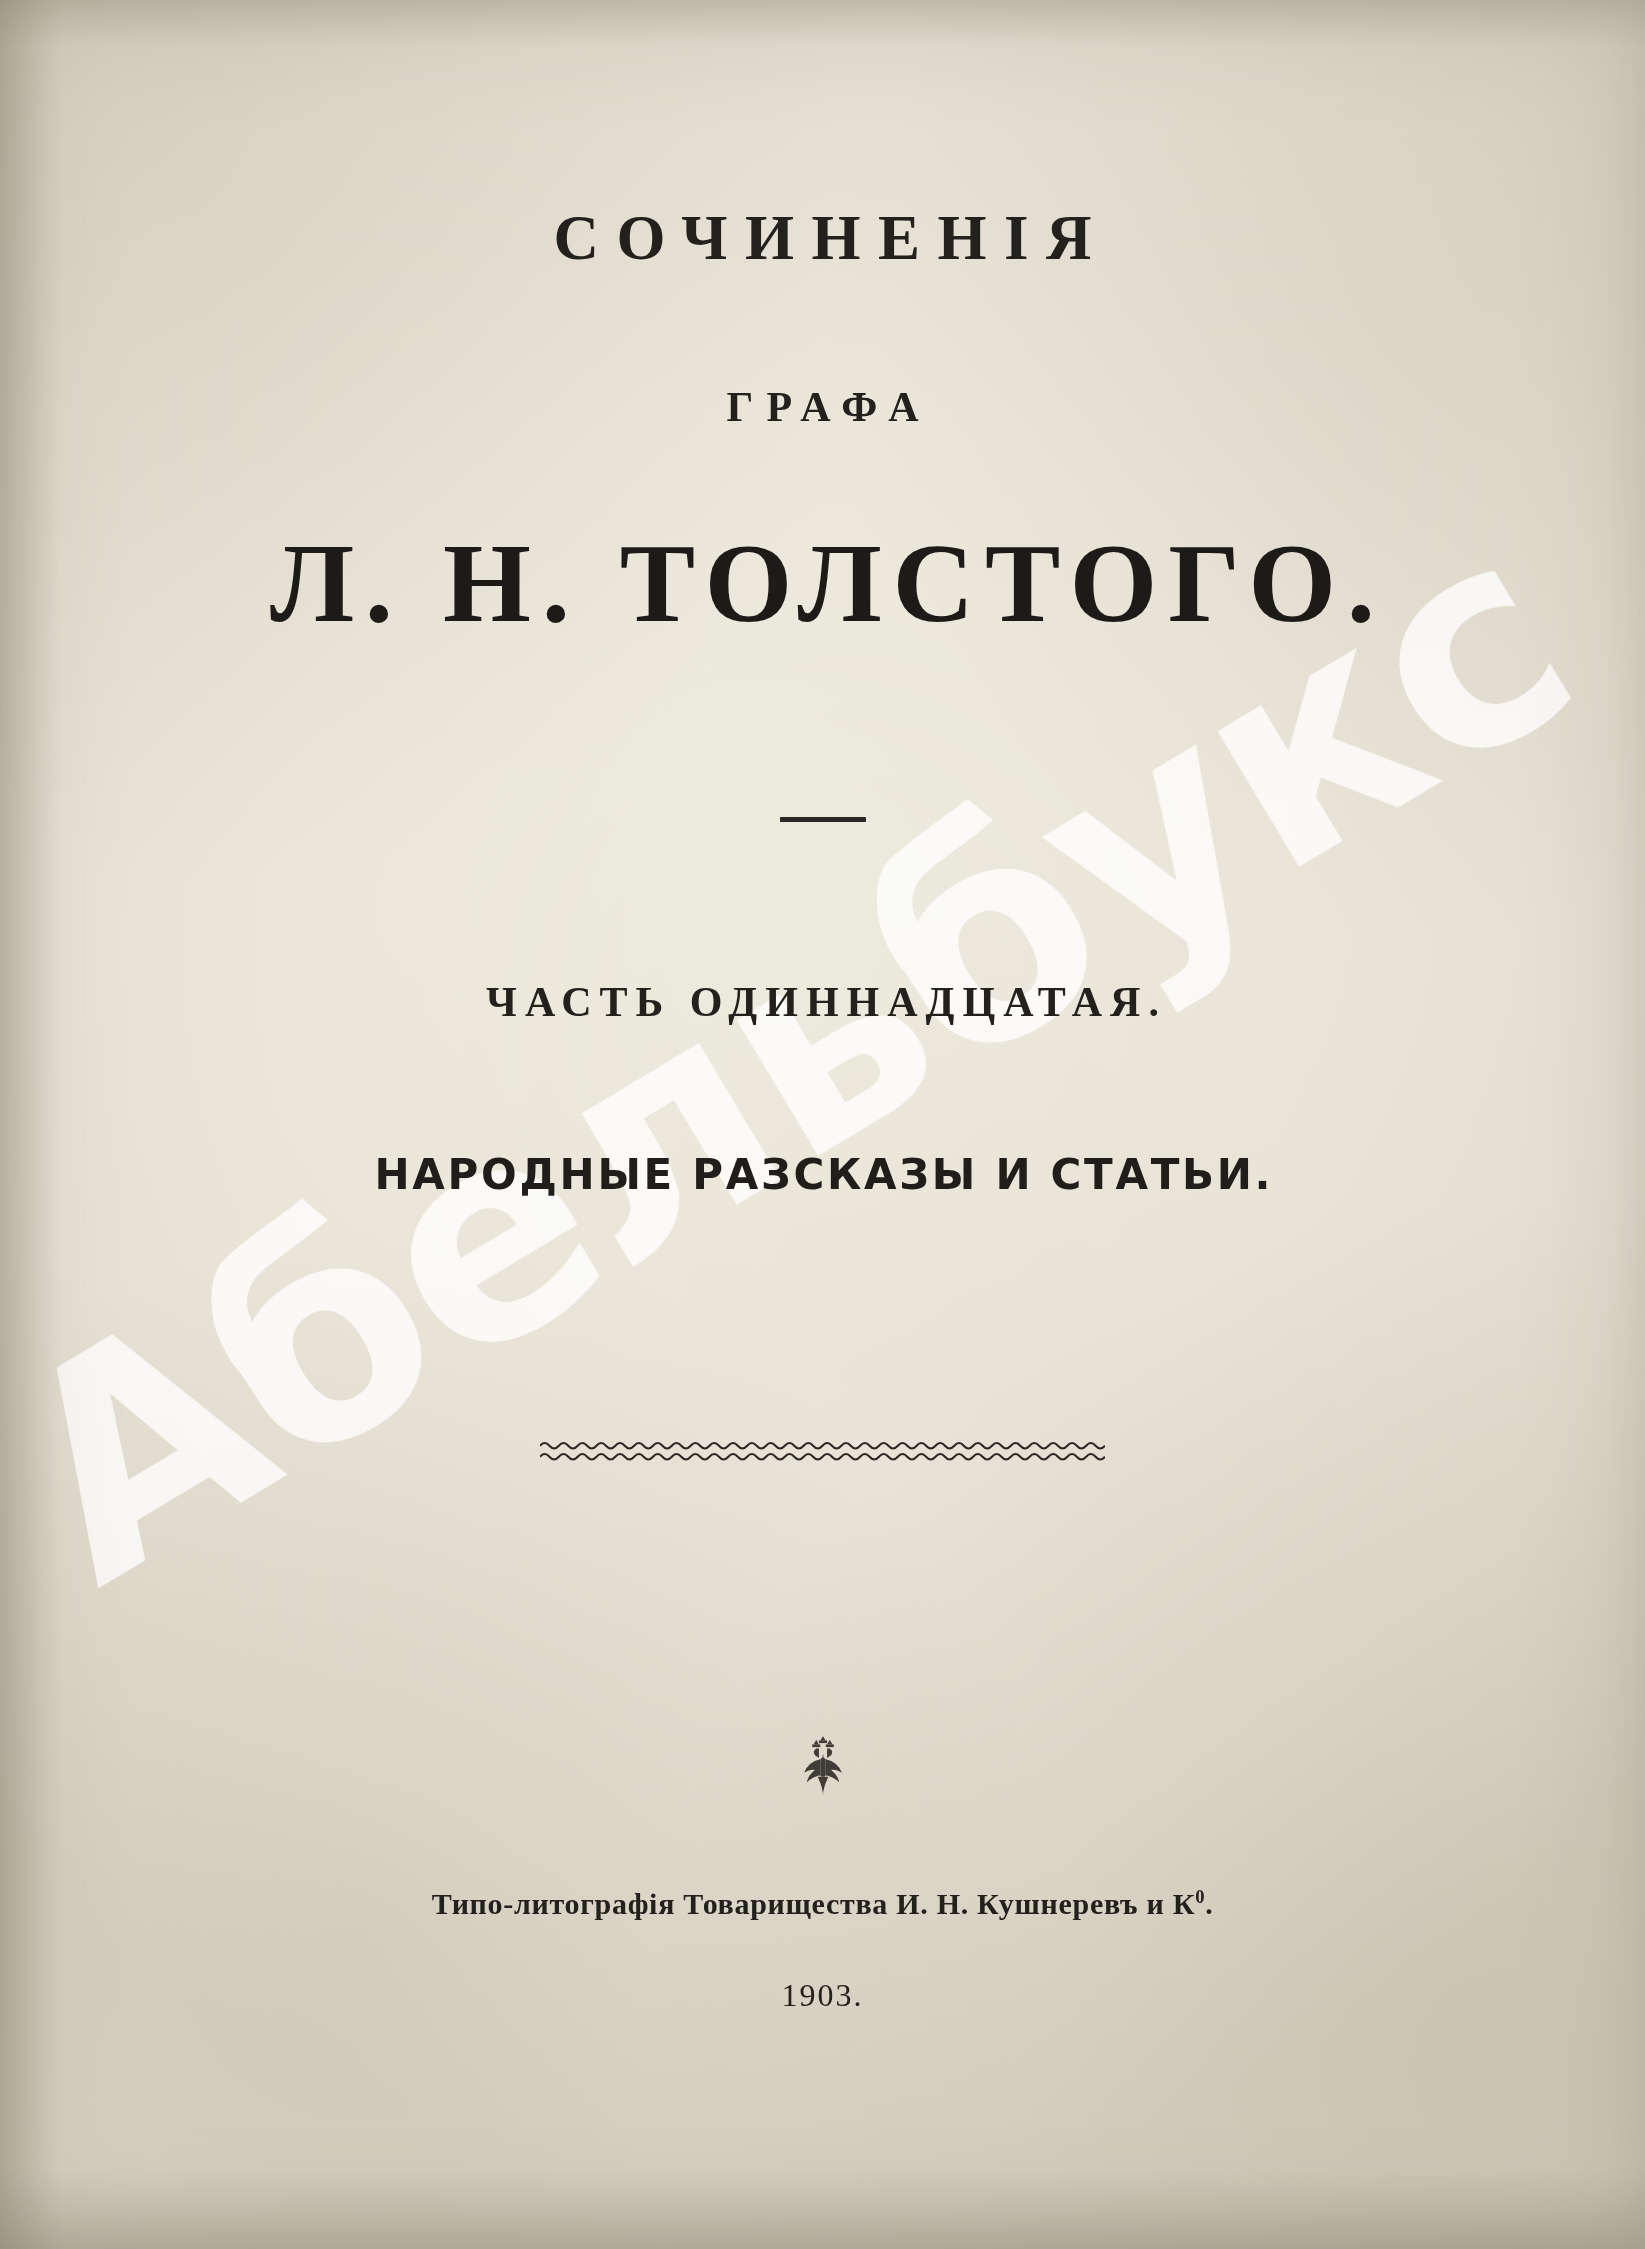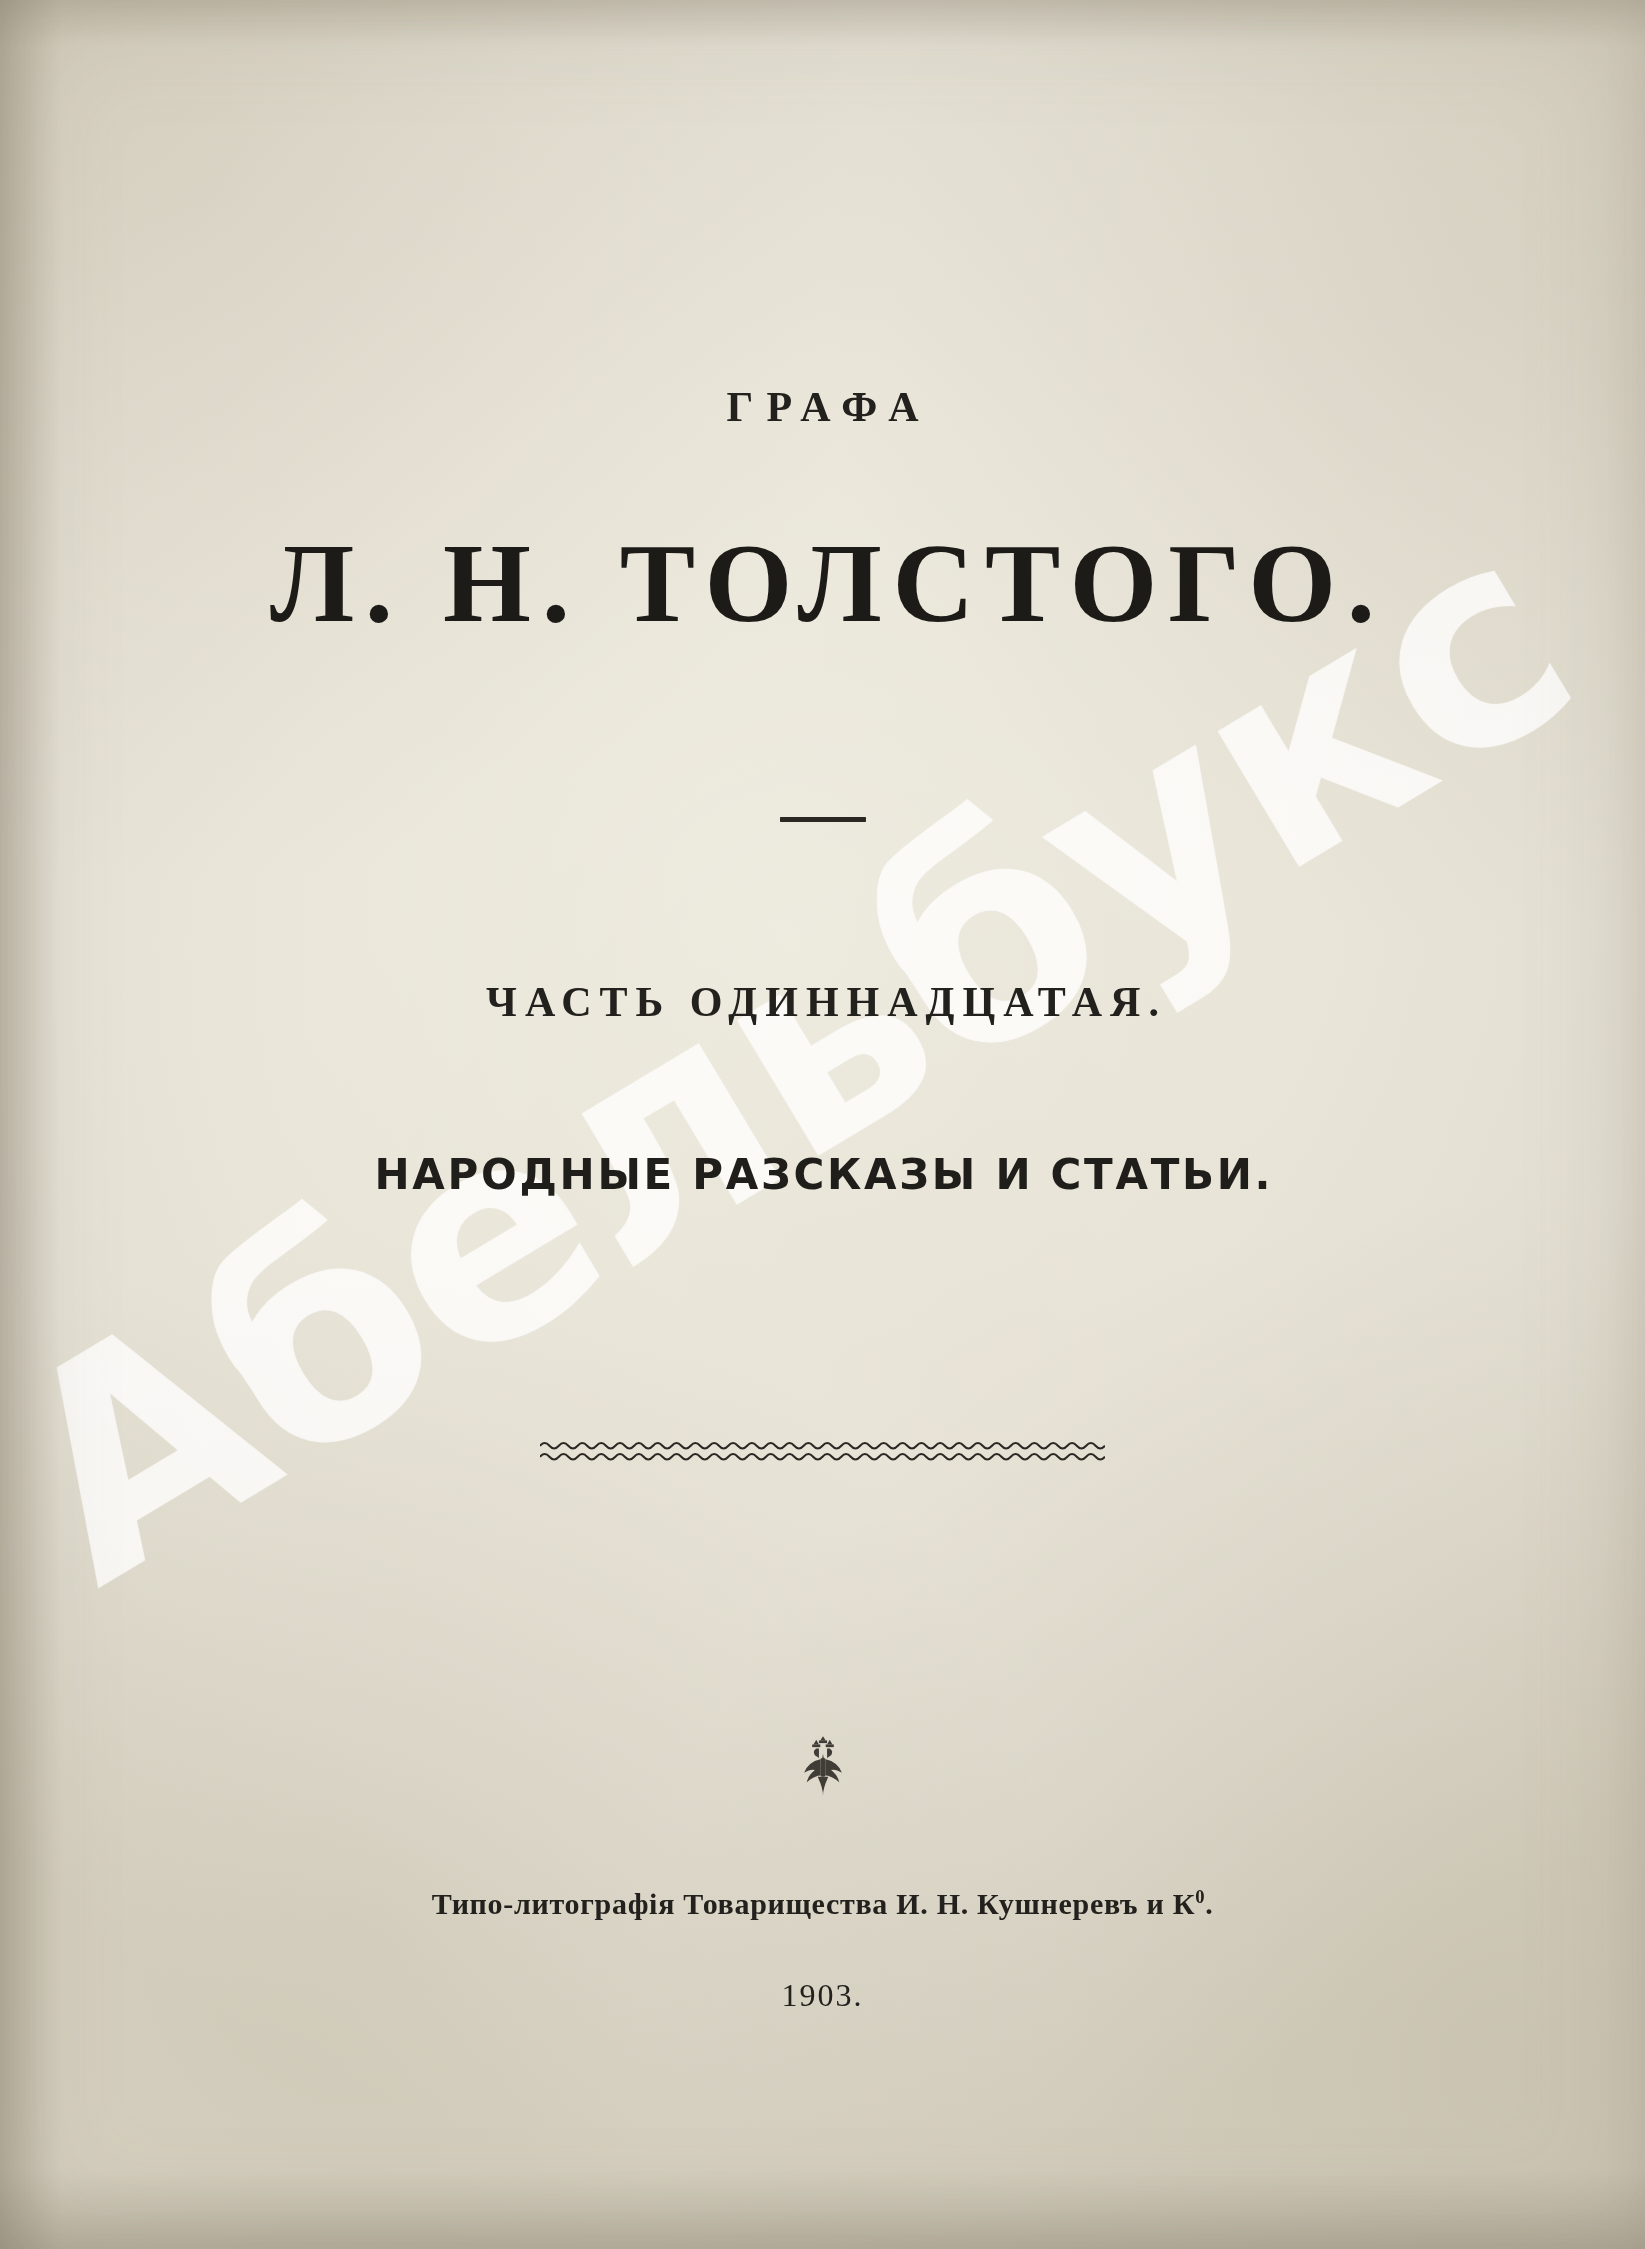--- a/index.html
+++ b/index.html
@@ -253,20 +253,21 @@
 <body>
 
 <div class="page">
 
   <div class="paper-grain"></div>
 
   <div class="watermark">Абельбукс</div>
 
   <div class="content">
 
+    <div class="line-sochineniya">СОЧИНЕНІЯ</div>
 
     <div class="line-grafa">ГРАФА</div>
 
     <div class="line-author">Л. Н. ТОЛСТОГО.</div>
 
     <div class="rule-short"></div>
 
     <div class="line-part">ЧАСТЬ ОДИННАДЦАТАЯ.</div>
 
     <div class="line-subtitle">НАРОДНЫЕ РАЗСКАЗЫ И СТАТЬИ.</div>

